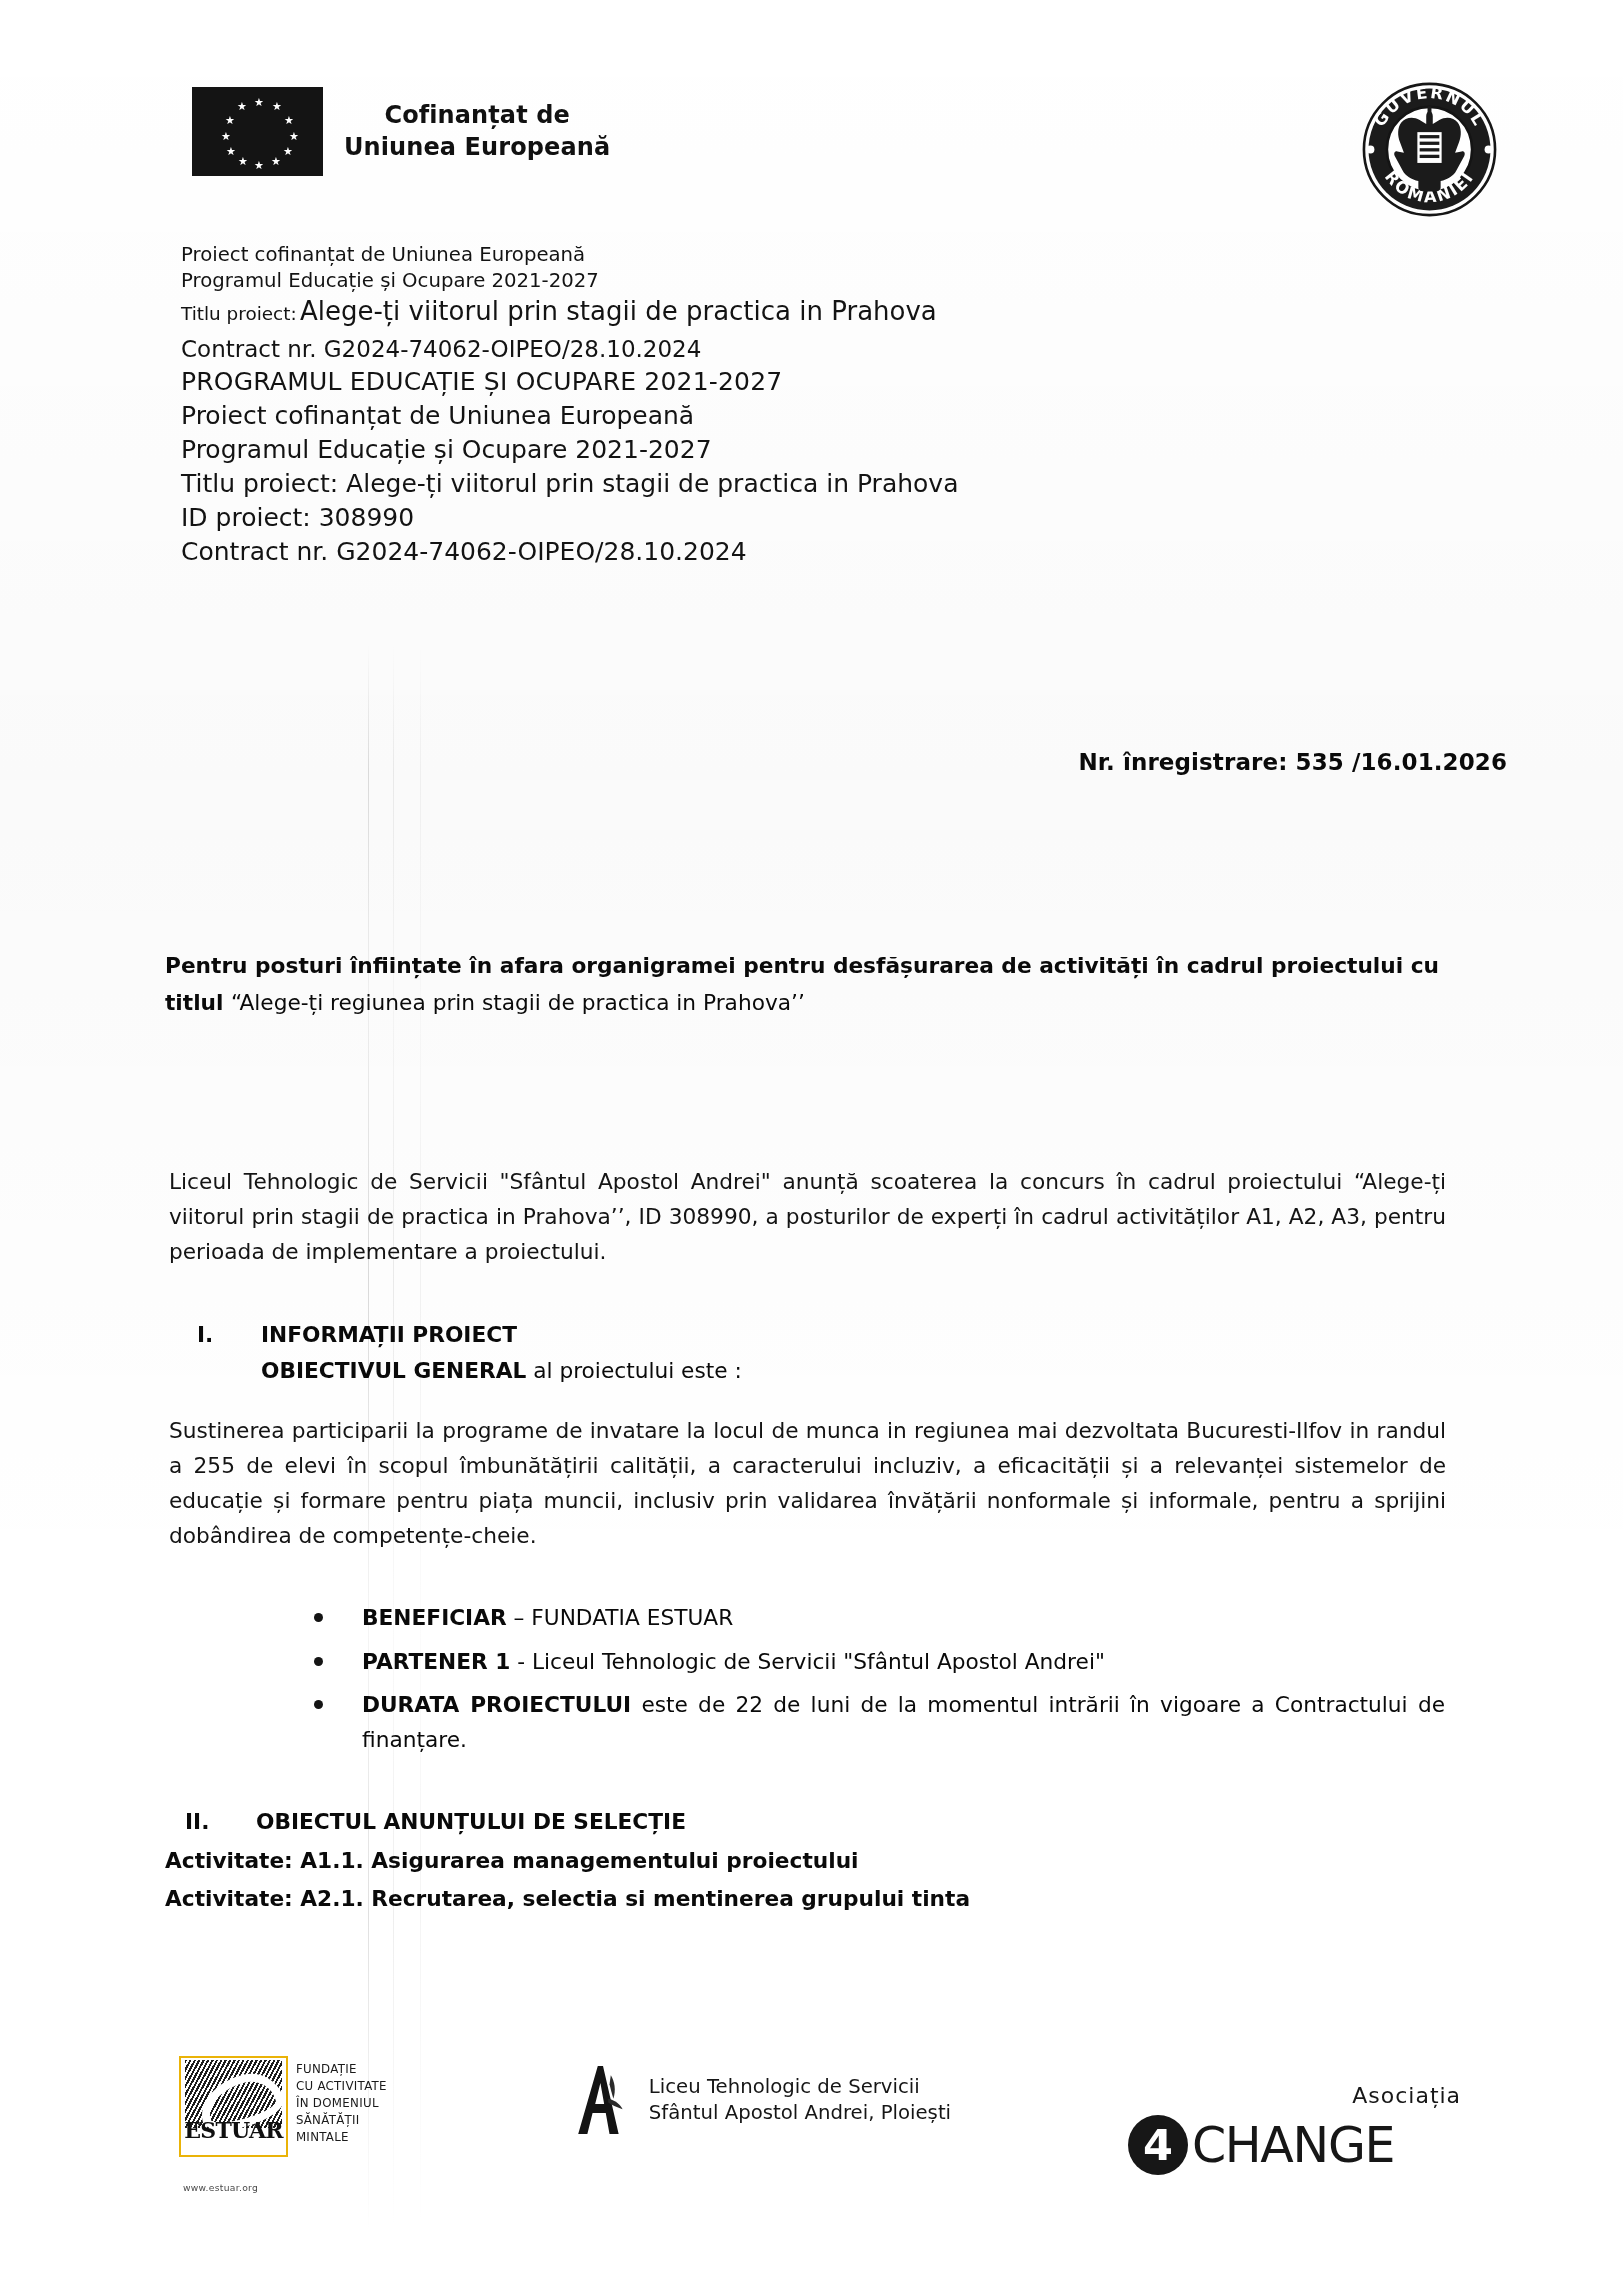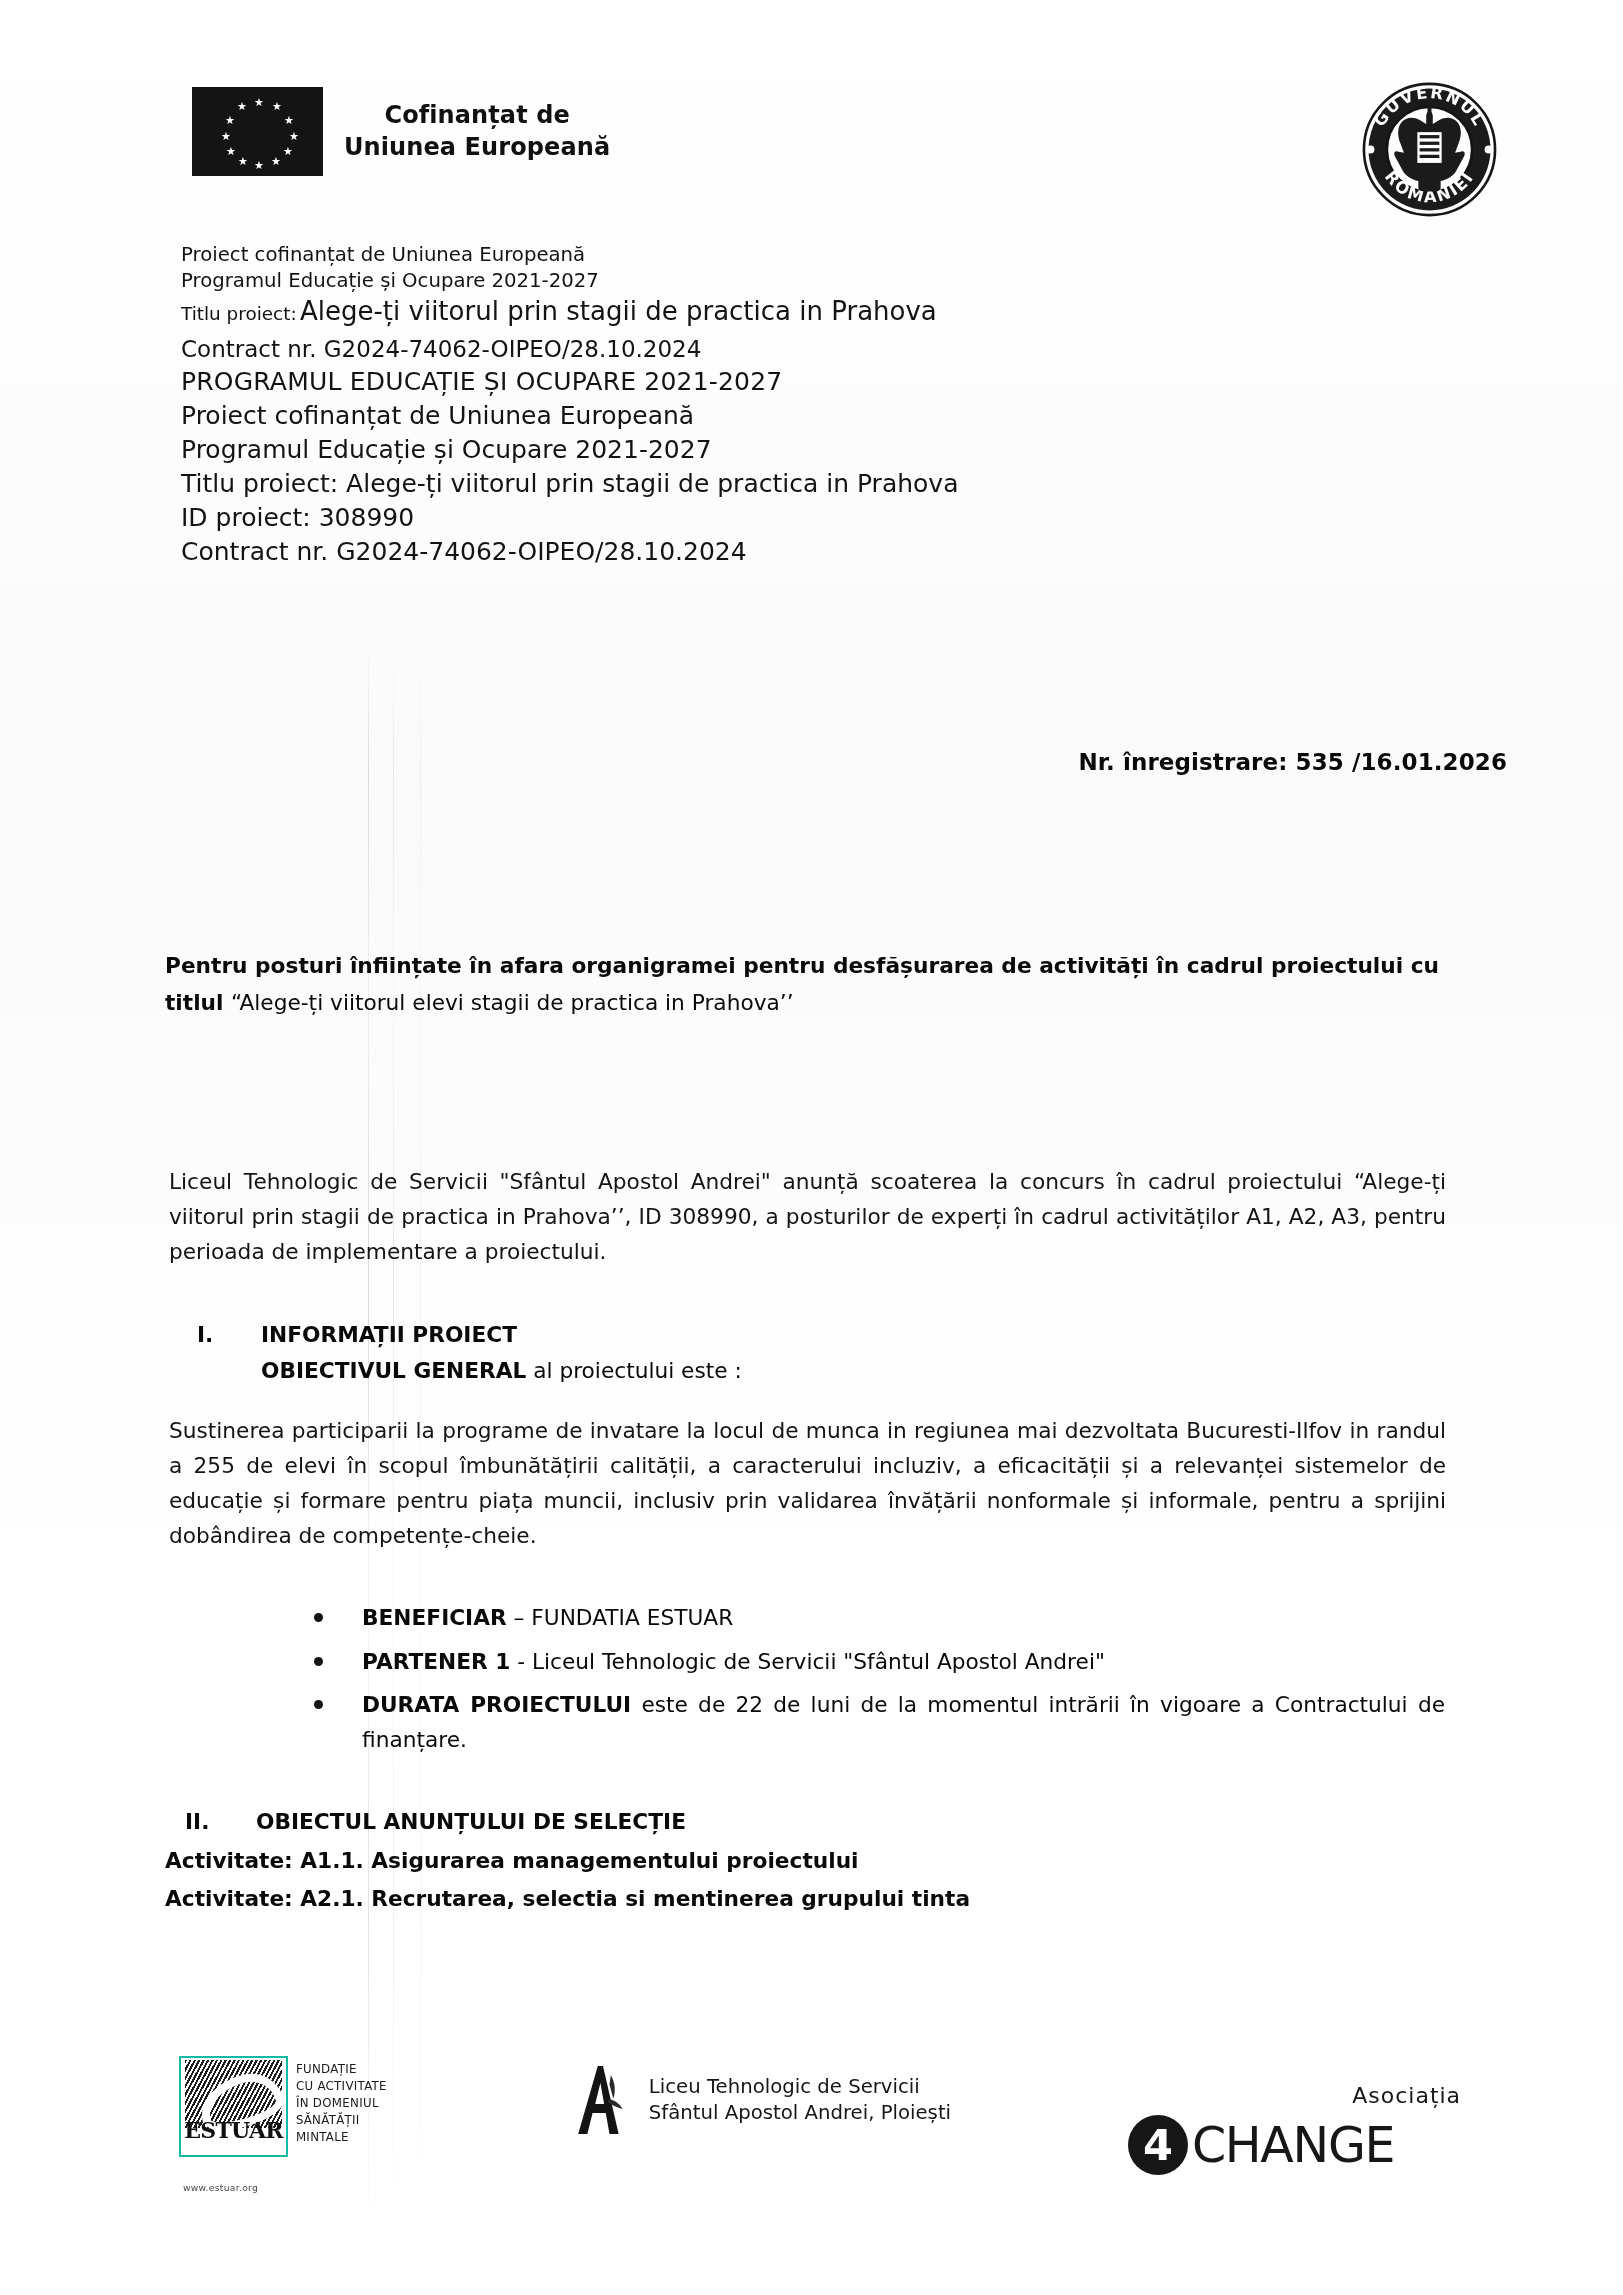--- a/index.html
+++ b/index.html
@@ -212,21 +212,21 @@
     position: absolute;
     left: 179px;
     top: 6.6px;
     display: flex;
     align-items: flex-start;
     gap: 7.9px;
   }
   .estuar-mark {
     width: 105px;
     height: 97px;
-    border: 2px solid #14b8a6;
+    border: 2px solid #eab308;
     position: relative;
     flex: none;
     background: #ffffff;
     overflow: hidden;
   }
   .estuar-swirl {
     position: absolute;
     left: 3.9px; top: 2.6px;
     width: 97px; height: 68px;
     background: repeating-linear-gradient(118deg, #1d1d1d 0px, #1d1d1d 2px, #ffffff 2px, #ffffff 3.9px);
@@ -406,21 +406,21 @@
     <div class="ln lg">Titlu proiect: Alege-ți viitorul prin stagii de practica in Prahova</div>
     <div class="ln lg">ID proiect: 308990</div>
     <div class="ln lg">Contract nr. G2024-74062-OIPEO/28.10.2024</div>
   </div>
 
   <div class="reg-no">Nr. înregistrare: 535 /16.01.2026</div>
 
 
   <div class="subtitle">
     <span>Pentru posturi înființate în afara organigramei pentru desfășurarea de activități în cadrul proiectului cu titlul</span>
-    <span class="reg">“Alege-ți viitorul elevi stagii de practica in Prahova’’</span>
+    <span class="reg">“Alege-ți regiunea prin stagii de practica in Prahova’’</span>
   </div>
 
 
   <div class="body-par p-intro">Liceul Tehnologic de Servicii "Sfântul Apostol Andrei" anunță scoaterea la concurs în cadrul proiectului “Alege-ți viitorul prin stagii de practica in Prahova’’, ID 308990, a  posturilor de experți în cadrul activităților A1, A2, A3, pentru perioada de implementare a proiectului.</div>
 
   <div class="sect-i-num" style="font-size:21.7px;font-weight:bold;">I.</div>
   <div class="sect-i-txt" style="font-size:21.7px;font-weight:bold;">INFORMAȚII PROIECT</div>
 
   <div class="objgen">
     <b>OBIECTIVUL GENERAL</b><span class="nb"> al proiectului este :</span>

